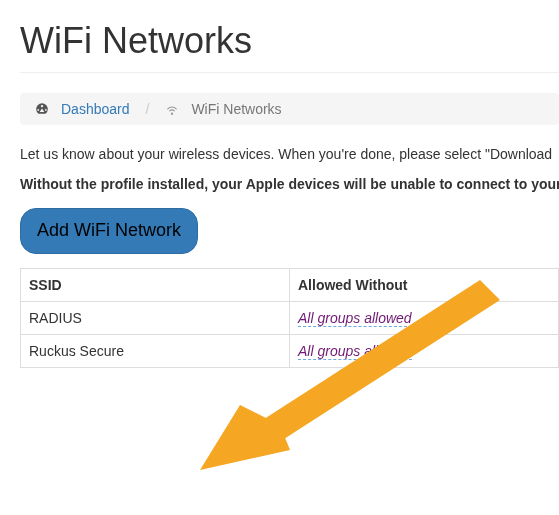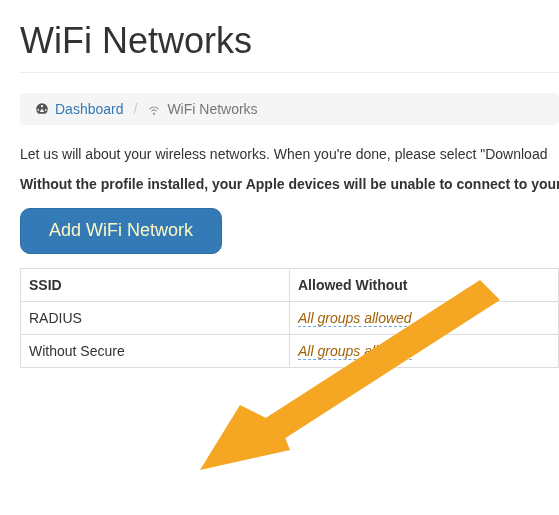--- a/index.html
+++ b/index.html
@@ -23,36 +23,36 @@
       border-top: 1px solid #eee;
       margin-bottom: 20px;
     }
     .breadcrumb {
       background: #f5f5f5;
       border-radius: 4px;
       padding: 8px 15px;
       margin-bottom: 20px;
       display: flex;
       align-items: center;
-      gap: 6px;
+      gap: 12px;
       font-size: 14px;
       color: #777;
     }
     .breadcrumb a { color: #337ab7; text-decoration: none; }
     .breadcrumb .sep { color: #ccc; padding: 0 4px; }
     .breadcrumb .icon { display: inline-flex; align-items: center; }
     .intro { margin-bottom: 10px; color: #333; line-height: 1.4; white-space: nowrap; }
     .warn { font-weight: 700; margin-bottom: 14px; white-space: nowrap; }
     .btn {
       display: inline-block;
       background: #337ab7;
-      color: #fef9c3;
+      color: #000000;
       border: 1px solid #2e6da4;
-      border-radius: 10px;
-      padding: 10px 28px;
+      border-radius: 16px;
+      padding: 10px 16px;
       font-size: 18px;
       line-height: 1.33;
       cursor: pointer;
       font-family: inherit;
     }
     .btn-add { margin-bottom: 14px; }
     table {
       border-collapse: collapse;
       width: 100%;
       margin-bottom: 16px;
@@ -62,21 +62,21 @@
       padding: 8px;
       text-align: left;
     }
     th {
       font-weight: 700;
       background: #fff;
     }
     .ssid-col { width: 50%; }
     .groups-col { width: 50%; }
     .groups-link {
-      color: #a16207;
+      color: #701a75;
       font-style: italic;
       border-bottom: 1px dashed #6fa8dc;
       text-decoration: none;
       cursor: pointer;
     }
     .arrow-wrap {
       position: absolute;
       pointer-events: none;
     }
     svg.dash-icon { fill: #555; }
@@ -98,39 +98,39 @@
     <a href="#">Dashboard</a>
     <span class="sep">/</span>
     <span class="icon">
       <svg class="wifi-icon" width="14" height="14" viewBox="0 0 24 24">
           <path d="M12 18a2 2 0 1 0 0 4 2 2 0 0 0 0-4zm-4.5-3.5a1 1 0 0 0 0 1.4 1 1 0 0 0 1.4 0A4.5 4.5 0 0 1 12 14.5a4.5 4.5 0 0 1 3.1 1.4 1 1 0 0 0 1.4 0 1 1 0 0 0 0-1.4A6.5 6.5 0 0 0 12 12.5a6.5 6.5 0 0 0-4.5 2zm-3.5-3.5a1 1 0 0 0 0 1.4 1 1 0 0 0 1.4 0A9.5 9.5 0 0 1 12 9.5a9.5 9.5 0 0 1 6.6 2.9 1 1 0 0 0 1.4 0 1 1 0 0 0 0-1.4A11.5 11.5 0 0 0 12 7.5 11.5 11.5 0 0 0 4 11z"></path>
         </svg>
     </span>
     <span>WiFi Networks</span>
   </div>
 
-  <p class="intro">Let us will about your wireless networks. When you're done, please select "Download</p>
+  <p class="intro">Let us know about your wireless devices. When you're done, please select "Download</p>
   <p class="intro warn">Without the profile installed, your Apple devices will be unable to connect to your</p>
 
   <button class="btn btn-add">Add WiFi Network</button>
 
   <table>
     <thead>
       <tr>
         <th class="ssid-col">SSID</th>
         <th class="groups-col">Allowed Without</th>
       </tr>
     </thead>
     <tbody>
       <tr>
         <td>RADIUS</td>
         <td><a class="groups-link">All groups allowed</a></td>
       </tr>
       <tr>
-        <td>Without Secure</td>
+        <td>Ruckus Secure</td>
         <td><a class="groups-link">All groups allowed</a></td>
       </tr>
     </tbody>
   </table>
 
 </div>
 
 <svg class="arrow-wrap" style="left:180px; top:270px;" width="320" height="220" viewBox="0 0 320 220">
   <g fill="#f5a623">
     <polygon points="300,10 320,30 90,178 70,158"></polygon>

